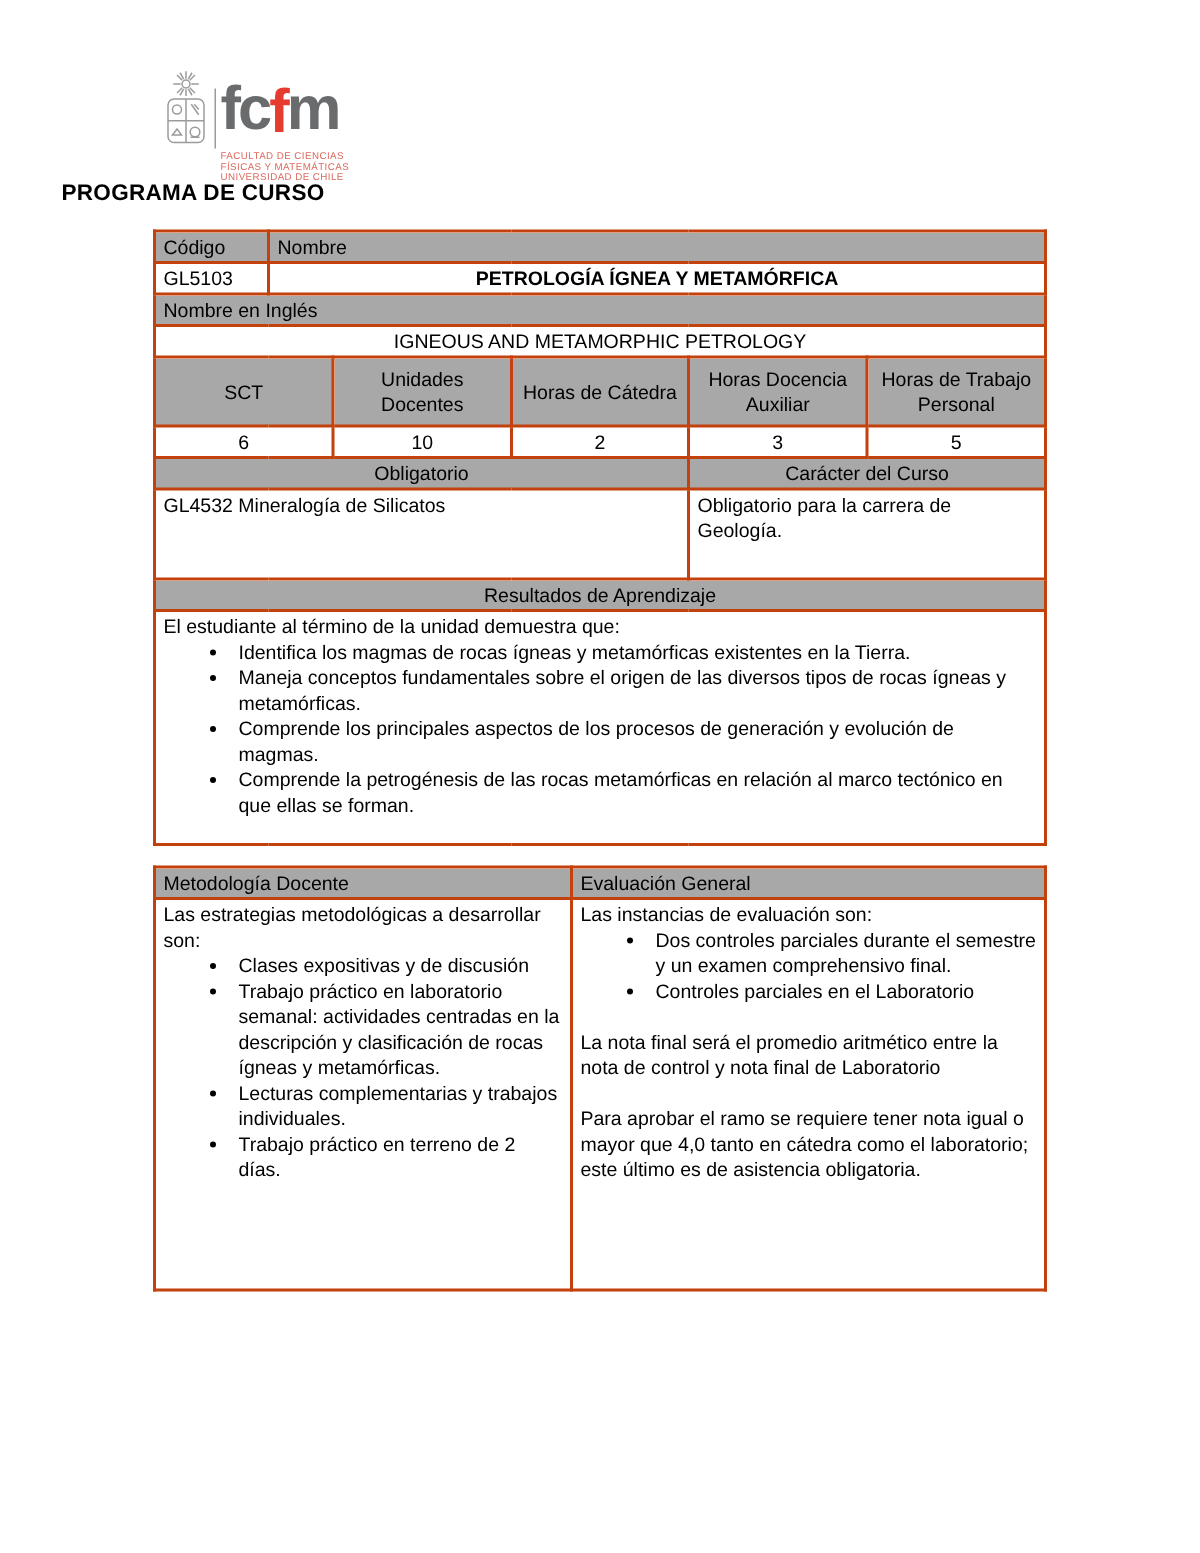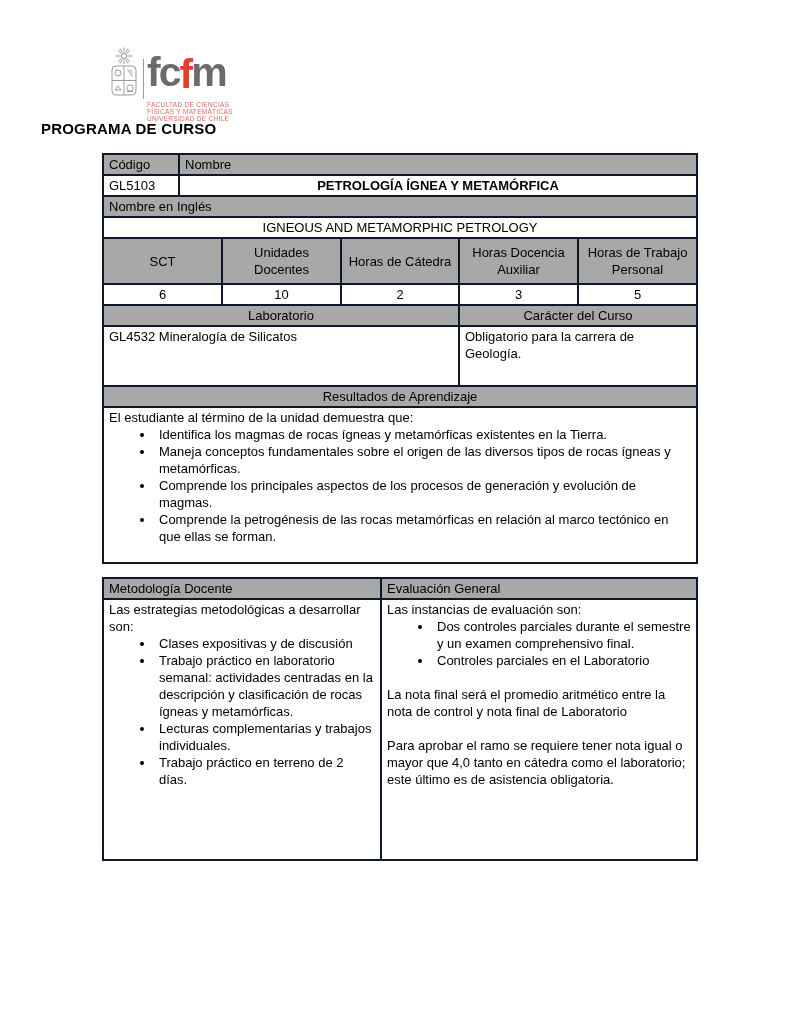--- a/index.html
+++ b/index.html
@@ -19,21 +19,21 @@
   .logo-divider{position:absolute;left:36px;top:15px;width:1px;height:40px;background:#9b9b9b;}
   .wordmark{position:absolute;left:40px;top:4px;font-weight:bold;font-size:41px;line-height:48px;letter-spacing:-2px;color:#6a6b6d;}
   .wordmark .accent{color:#e63c30;position:relative;top:2px;}
   .logo-caption{position:absolute;left:40px;top:57px;font-size:6.5px;line-height:7px;letter-spacing:.3px;color:#dc6a5e;white-space:nowrap;}
 
   
   .doc-title{position:absolute;left:0;top:120px;width:100%;font-size:15px;font-weight:bold;letter-spacing:.2px;padding-left:41px;}
 
   
   table.sheet{border-collapse:collapse;table-layout:fixed;position:absolute;background:#fff;}
-  table.sheet td{border:2px solid #0f172a;padding:1px 5px;font-size:13px;line-height:17px;overflow:hidden;}
+  table.sheet td{border:2px solid #c2410c;padding:1px 5px;font-size:13px;line-height:17px;overflow:hidden;}
   td.gray{background:#a8a8a8;}
   td.vmid{vertical-align:middle;}
   td.vtop{vertical-align:top;}
   td.ctr{text-align:center;}
   td.hdr-multiline{padding:1px 9px;}
   .bold{font-weight:bold;}
   .big{font-size:14px;}
 
   .tbl1{left:102px;top:153px;width:594px;}
   .tbl2{left:102px;top:577px;width:594px;}
@@ -119,21 +119,21 @@
       <td class="gray vmid ctr hdr-multiline">Horas de Trabajo Personal</td>
     </tr>
     <tr style="height:21px">
       <td class="vmid ctr" colspan="2">6</td>
       <td class="vmid ctr">10</td>
       <td class="vmid ctr">2</td>
       <td class="vmid ctr">3</td>
       <td class="vmid ctr">5</td>
     </tr>
     <tr style="height:20px">
-      <td class="gray vmid ctr" colspan="4">Laboratorio</td>
+      <td class="gray vmid ctr" colspan="4">Obligatorio</td>
       <td class="gray vmid ctr" colspan="2">Carácter del Curso</td>
     </tr>
     <tr style="height:60px">
       <td class="vtop" colspan="4">GL4532 Mineralogía de Silicatos</td>
       <td class="vtop" colspan="2">Obligatorio para la carrera de Geología.</td>
     </tr>
     <tr style="height:21px">
       <td class="gray vmid ctr" colspan="6">Resultados de Aprendizaje</td>
     </tr>
     <tr style="height:156px">

